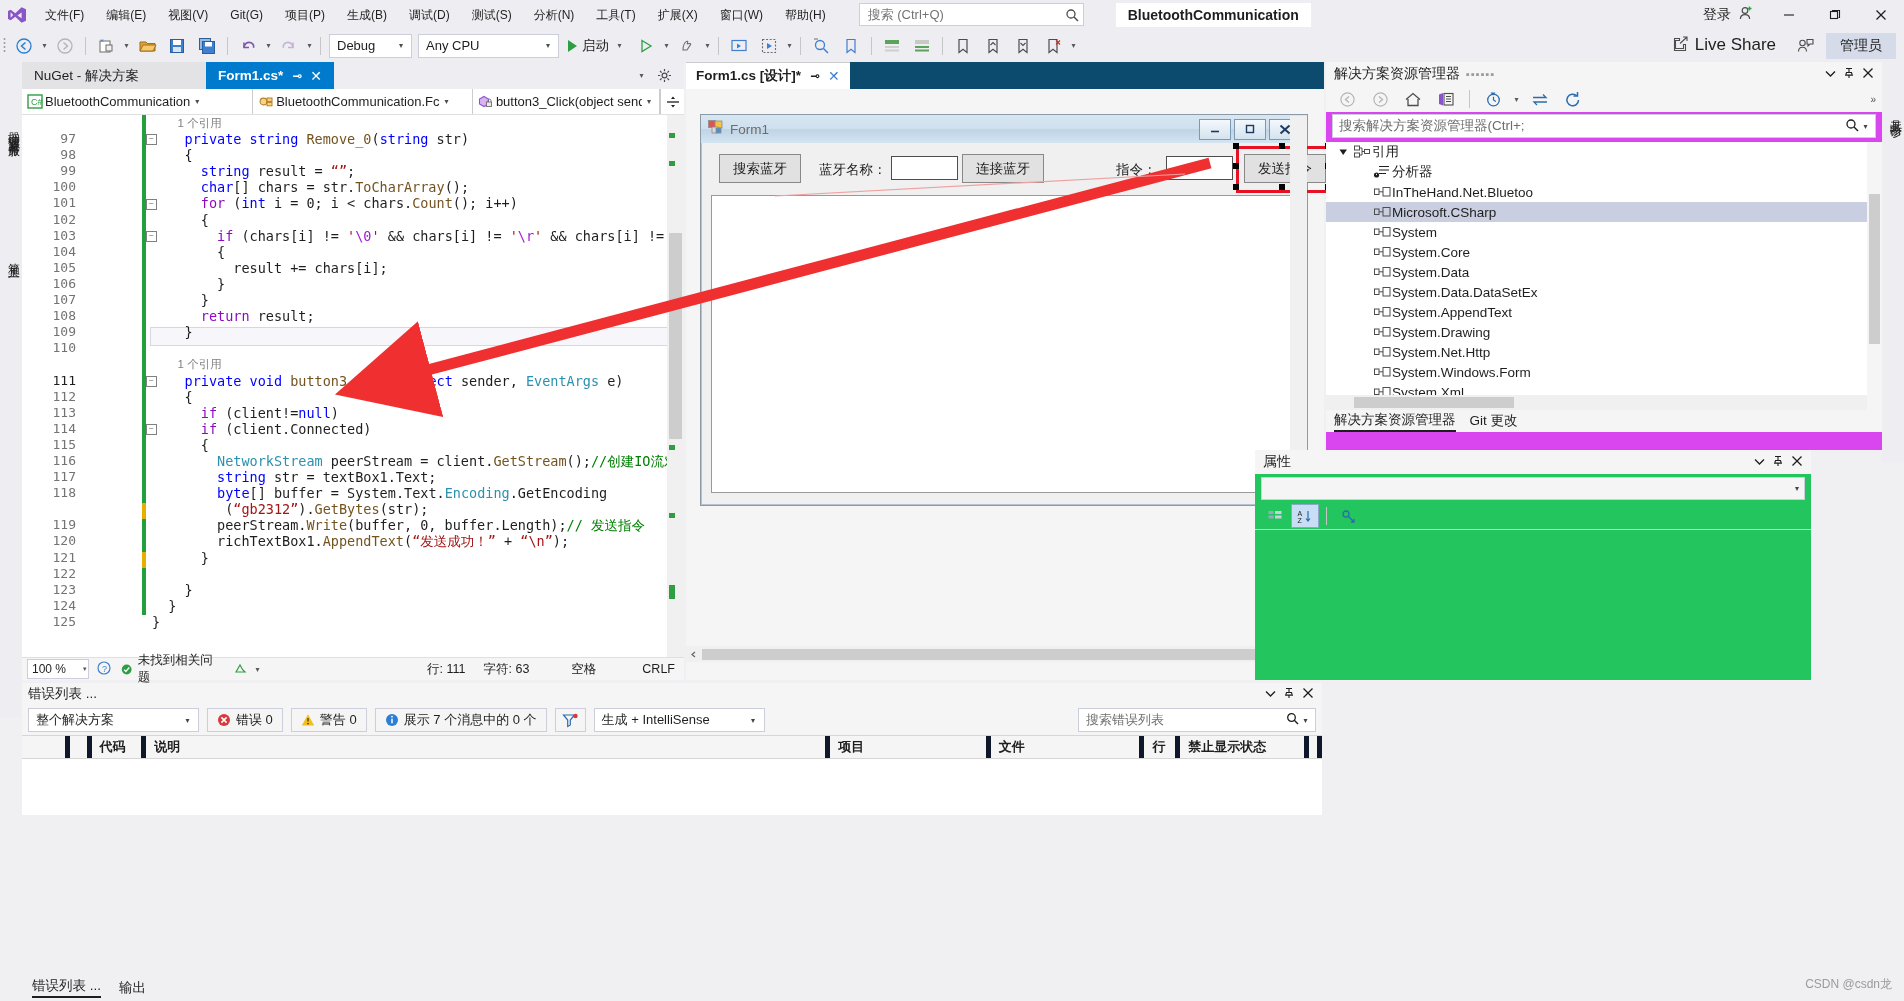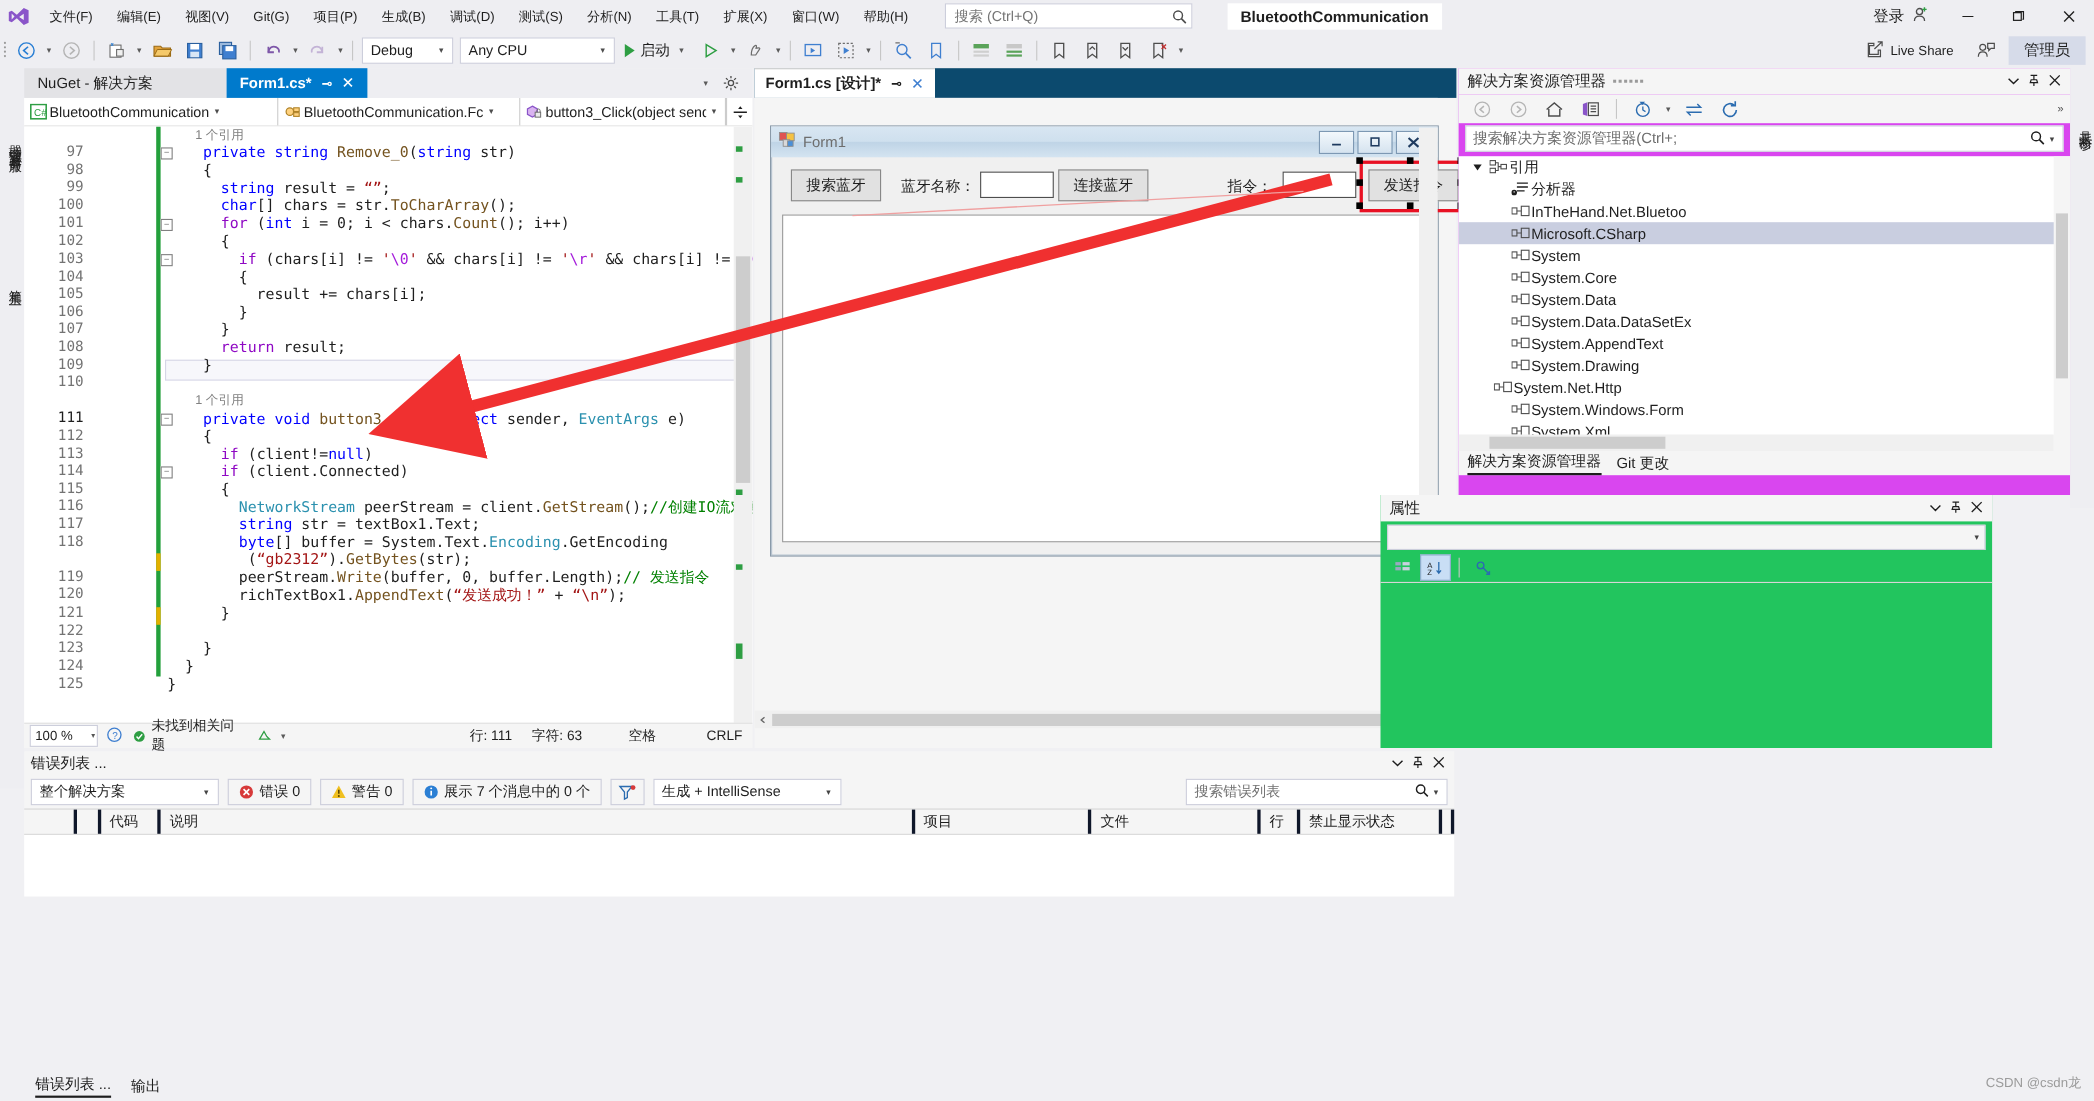--- a/index.html
+++ b/index.html
@@ -30,21 +30,21 @@
   .tb-grip{width:9px;height:22px;display:flex;align-items:center;justify-content:center;}
   .tb-btn{height:26px;min-width:24px;display:flex;align-items:center;justify-content:center;padding:0 3px;}
   .tb-sep{width:1px;height:18px;background:#c6c6c6;margin:0 5px;}
   .tb-caret{width:11px;display:flex;align-items:center;justify-content:center;font-size:8px;color:#5a5a5a;}
   .combo{height:22px;border:1px solid #cccedb;background:#fff;display:flex;align-items:center;padding:0 2px 0 7px;font-size:13px;margin:0 3px;}
   .combo .cv{flex:1;white-space:nowrap;}
   .combo .cc{width:16px;text-align:center;font-size:8px;color:#4d4d4d;}
   .run-btn{display:flex;align-items:center;gap:5px;padding:0 6px;height:26px;font-size:13.5px;}
   .tri{width:0;height:0;border-left:9px solid #2e9e43;border-top:6px solid transparent;border-bottom:6px solid transparent;}
   .tbr-right{margin-left:auto;display:flex;align-items:center;padding-right:8px;gap:6px;}
-  .liveshare{display:flex;align-items:center;gap:6px;font-size:12px;padding:0 8px;}
+  .liveshare{display:flex;align-items:flex-start;gap:6px;font-size:17px;padding:0 8px;}
   .admin{background:#d6dbe9;padding:4px 14px;font-size:14px;color:#1e1e1e;}
 
   
   .leftrail{position:absolute;left:0;top:62px;width:22px;height:655px;background:#eeeef2;}
   .vtab{writing-mode:vertical-rl;text-orientation:upright;font-size:12px;color:#1e1e1e;letter-spacing:-2px;
         padding:8px 0;width:22px;text-align:center;white-space:nowrap;}
 
   
   .editor-pane{position:absolute;left:22px;top:62px;width:662px;height:618px;background:#f5f5f5;}
   .tabrow{height:27px;background:#eeeef2;display:flex;align-items:stretch;position:relative;}
@@ -138,21 +138,21 @@
 
   
   .errlist{position:absolute;left:22px;top:683px;width:1300px;height:110px;background:#f5f5f5;}
   .err-head{height:22px;display:flex;align-items:center;padding:0 4px 0 6px;font-size:13.5px;}
   .err-tb{height:30px;display:flex;align-items:center;gap:8px;padding:0 6px;}
   .err-combo{height:22px;border:1px solid #cccedb;background:#fff;display:flex;align-items:center;padding:0 2px 0 7px;font-size:13px;}
   .err-combo .cc{width:17px;text-align:center;font-size:8px;color:#444;}
   .err-pill{height:22px;display:flex;align-items:center;gap:5px;padding:0 9px;border:1px solid #cccedb;background:#f5f5f5;font-size:13px;white-space:nowrap;}
   .err-search{height:22px;border:1px solid #cccedb;background:#fff;display:flex;align-items:center;padding:0 3px 0 7px;font-size:13px;color:#717171;}
   .err-grid-head{height:22px;background:#f5f5f5;border-top:1px solid #d6d6d6;border-bottom:1px solid #d6d6d6;display:flex;align-items:center;font-size:13px;}
-  .egc{border-right:3px solid #0f172a;height:22px;display:flex;align-items:center;padding-left:8px;box-sizing:border-box;}
+  .egc{border-right:5px solid #0f172a;height:22px;display:flex;align-items:center;padding-left:8px;box-sizing:border-box;font-weight:bold;}
   .err-body{background:#fff;height:56px;}
 
   .bottom-tabs{position:absolute;left:22px;bottom:3px;display:flex;align-items:center;gap:18px;font-size:13.5px;padding-left:10px;}
   .bottom-tabs .t.active{border-bottom:2px solid #1e1e1e;padding-bottom:1px;}
   .watermark{position:absolute;right:12px;bottom:8px;font-size:12px;color:#9b9b9b;}
 
   .arrow-layer{position:absolute;left:0;top:0;width:1904px;height:1001px;pointer-events:none;}
 </style>
 </head>
 <body>
@@ -794,21 +794,21 @@
           <span class="tw"></span>
           <span class="tw" style="width: 20px;">
             <svg width="17" height="12" viewBox="0 0 17 12">
               <rect x="0.5" y="3" width="4.5" height="5.5" fill="none" stroke="#4d4d4d" stroke-width="1"></rect>
               <rect x="9" y="1.5" width="7" height="8.5" fill="none" stroke="#4d4d4d" stroke-width="1"></rect>
               <path d="M5 5.8h4" stroke="#4d4d4d" stroke-width="1"></path>
             </svg>
           </span>
           <span>System.Drawing</span>
         </div>
-        <div class="tnode" style="padding-left: 12px;">
+        <div class="tnode" style="padding-left: 28px;">
           <span class="tw"></span>
           <span class="tw" style="width: 20px;">
             <svg width="17" height="12" viewBox="0 0 17 12">
               <rect x="0.5" y="3" width="4.5" height="5.5" fill="none" stroke="#4d4d4d" stroke-width="1"></rect>
               <rect x="9" y="1.5" width="7" height="8.5" fill="none" stroke="#4d4d4d" stroke-width="1"></rect>
               <path d="M5 5.8h4" stroke="#4d4d4d" stroke-width="1"></path>
             </svg>
           </span>
           <span>System.Net.Http</span>
         </div>

